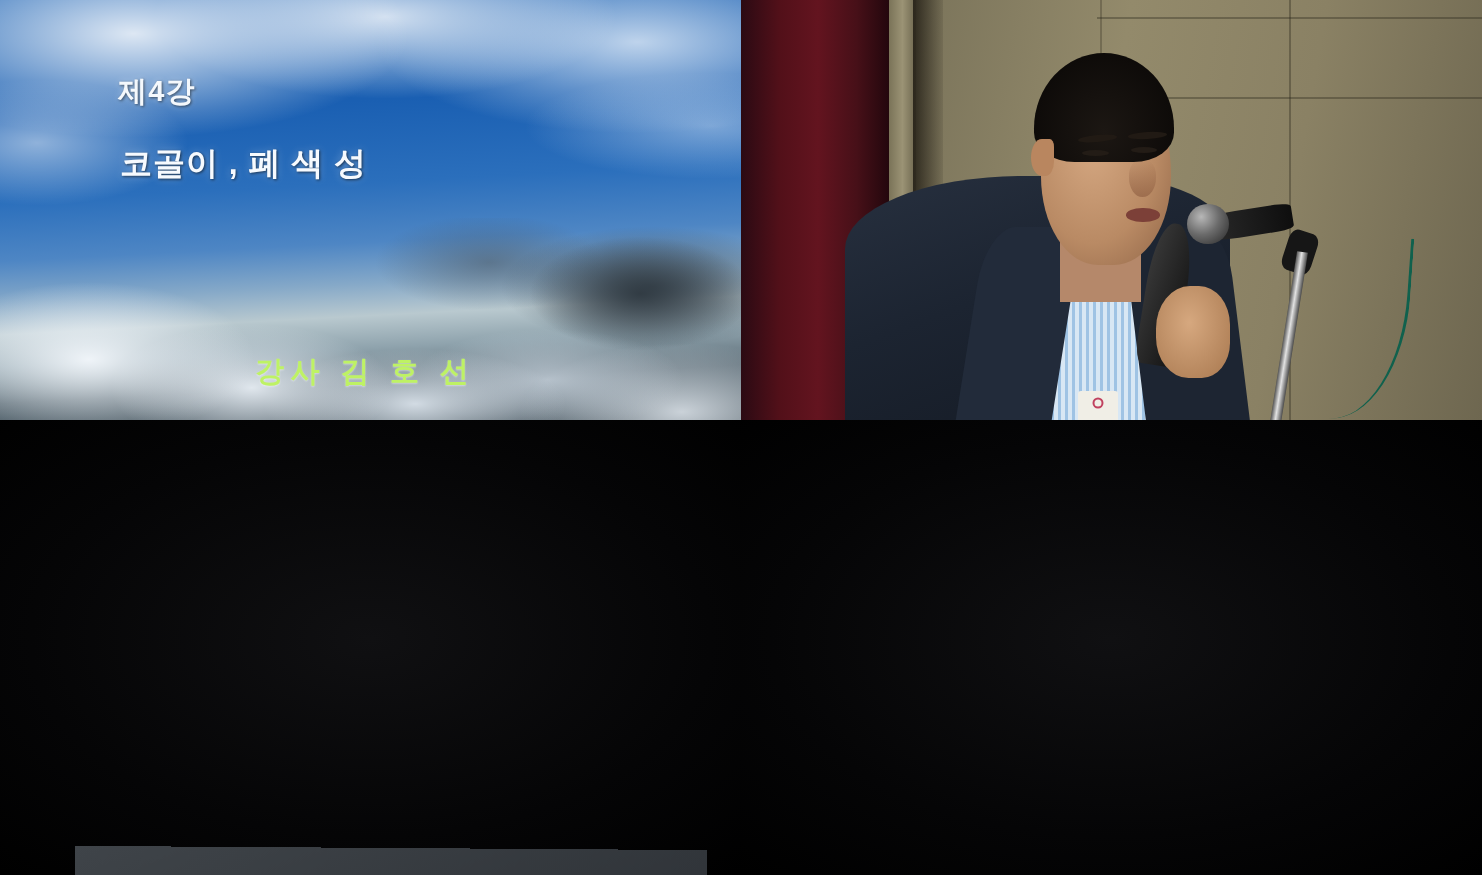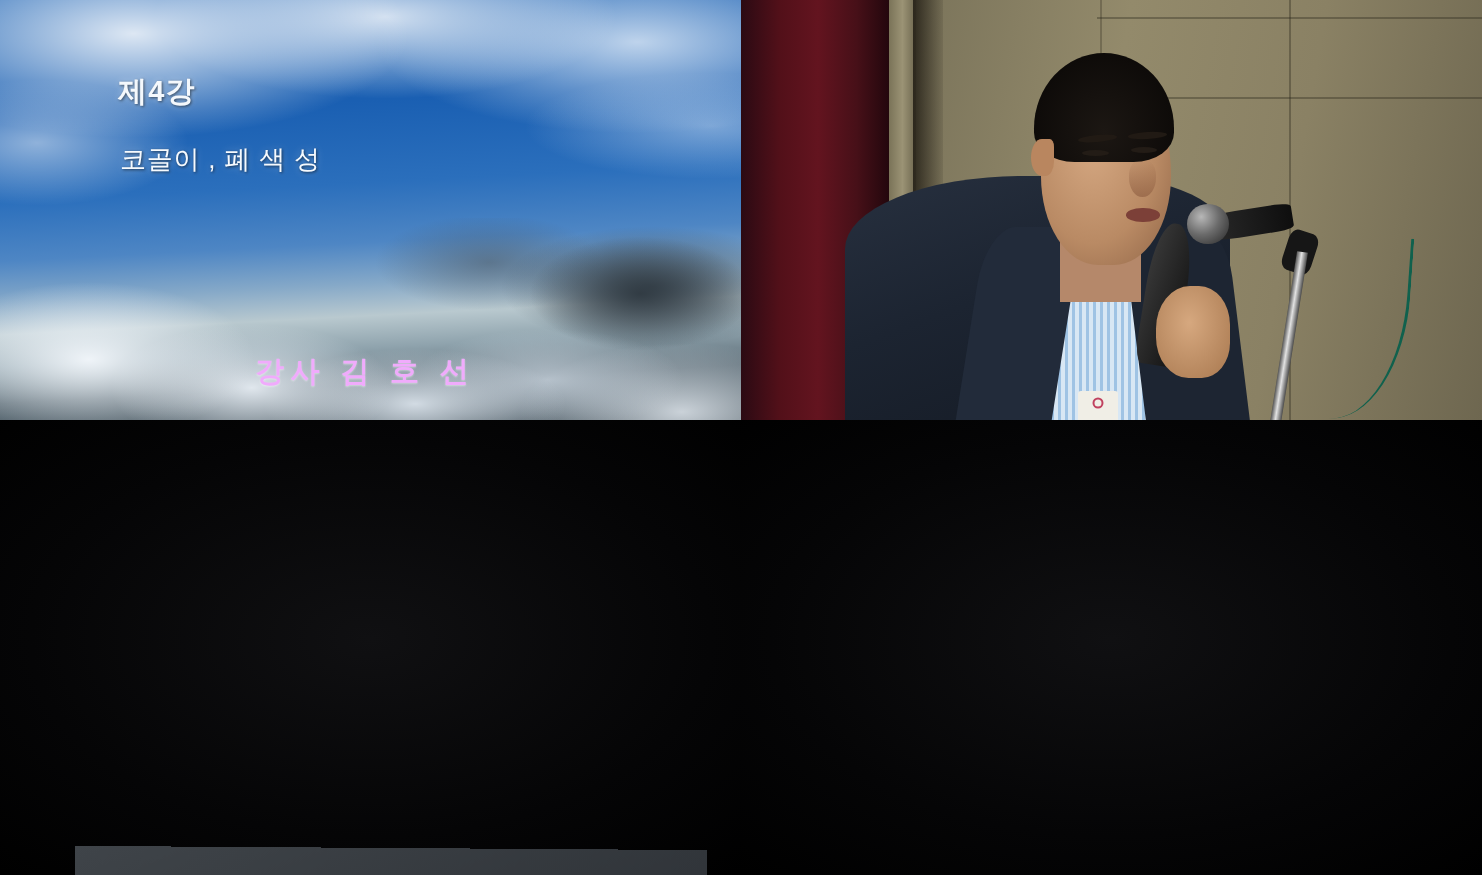--- a/index.html
+++ b/index.html
@@ -48,27 +48,27 @@
   }
   .title-text { position: absolute; inset: 0; }
   .t-lecture {
     position: absolute; left: 118px; top: 72px;
     font-size: 29px; font-weight: 600; color: #f4f8fc;
     letter-spacing: .04em;
     text-shadow: 1px 1px 3px rgba(0,0,0,.55), 0 0 7px rgba(255,255,255,.35);
   }
   .t-main {
     position: absolute; left: 120px; top: 138px;
-    font-size: 26px; font-weight: 400; color: #f6fafe;
+    font-size: 32px; font-weight: 700; color: #f6fafe;
     line-height: 1.62; letter-spacing: .03em;
     text-shadow: 1px 1px 3px rgba(0,0,0,.6), 0 0 8px rgba(255,255,255,.3);
   }
   .t-speaker {
     position: absolute; left: 255px; top: 352px;
-    font-size: 29px; font-weight: 700; color: #f0abfc;
+    font-size: 29px; font-weight: 700; color: #bef264;
     letter-spacing: .22em;
     text-shadow: 0 1px 2px rgba(255,255,255,.45);
   }
 
   
   #panel-speaker { background: #6d6a54; }
   .hall-wall {
     position: absolute; inset: 0;
     background: linear-gradient(100deg, #4d4634 0%, #7d765c 24%, #938a6b 48%, #8a8164 72%, #6e6750 100%);
   }

